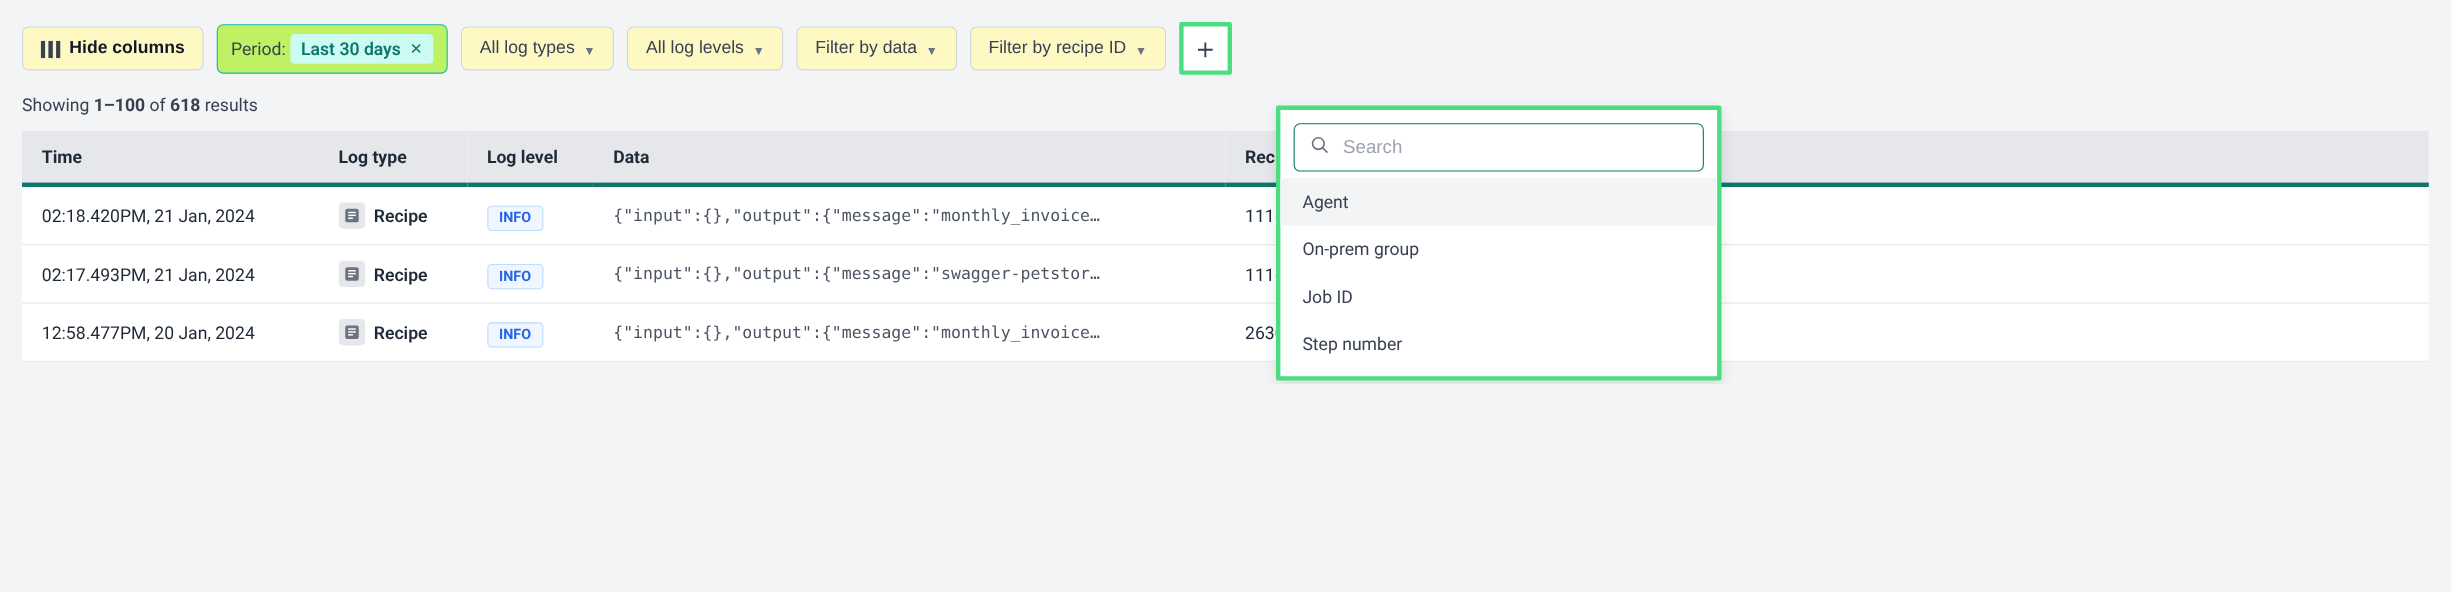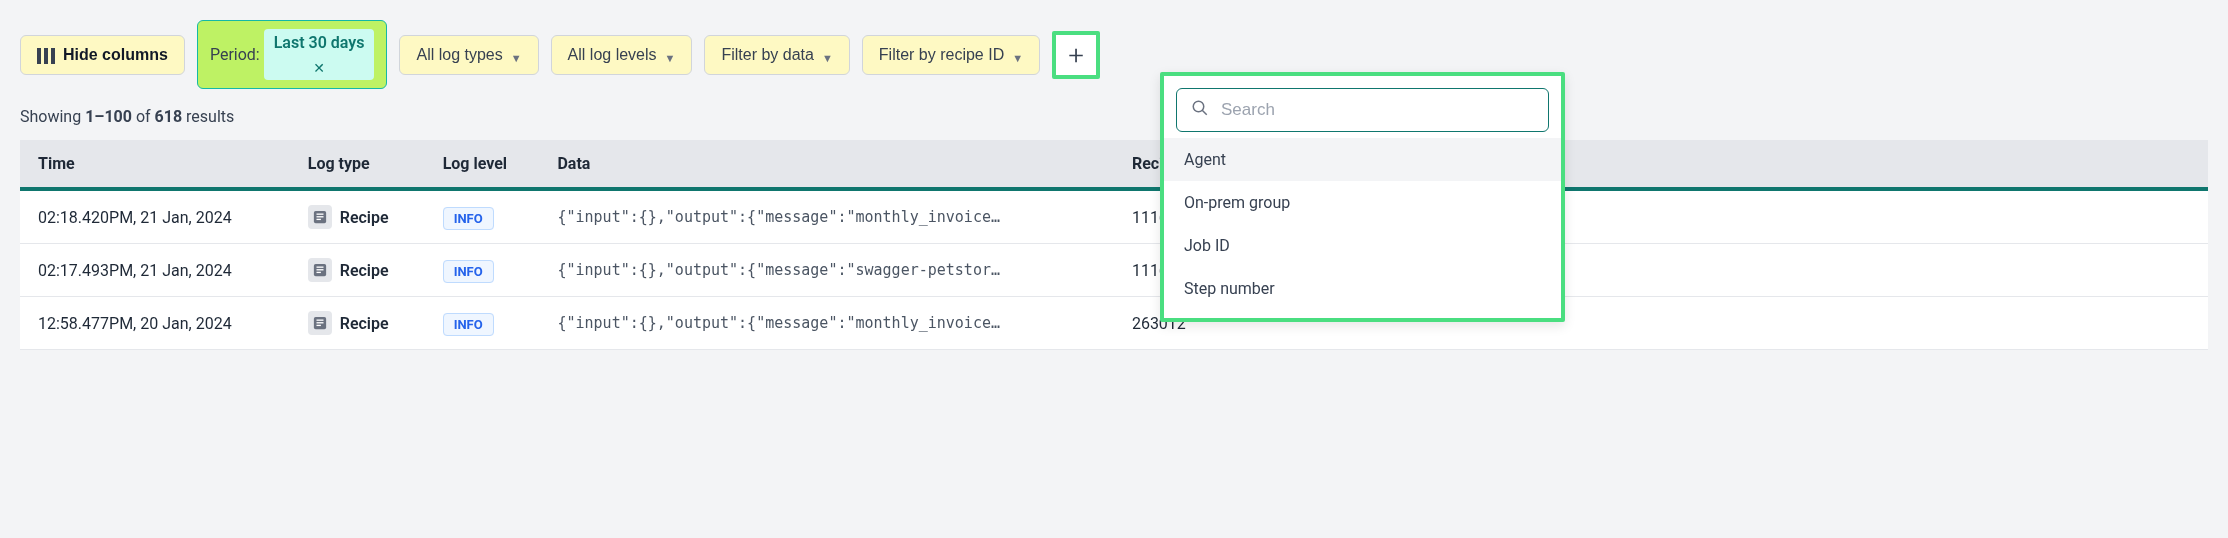--- a/index.html
+++ b/index.html
@@ -55,21 +55,20 @@
   .chip-period .label { color: #374151; }
   .chip-inner {
     background: #ccfbf1;
     color: #0f766e;
     padding: 4px 10px;
     border-radius: 4px;
     display: inline-flex;
     align-items: center;
     gap: 8px;
     font-weight: 600;
-    flex-direction: column;
   }
   .chip-inner .x {
     font-weight: 400;
     color: #0f766e;
     cursor: pointer;
     font-size: 14px;
   }
   .chevron {
     font-size: 11px;
     color: #6b7280;
@@ -148,21 +147,21 @@
   .data-cell {
     font-family: ui-monospace, "SF Mono", Menlo, Consolas, monospace;
     font-size: 15px;
     color: #4b5563;
     overflow: hidden;
     text-overflow: ellipsis;
     max-width: 540px;
   }
   .dropdown {
     position: absolute;
-    top: 52px;
+    top: 76px;
     left: 1140px;
     width: 405px;
     background: #fff;
     border: 4px solid #4ade80;
     border-radius: 2px;
     padding: 12px 0 8px 0;
     z-index: 10;
     box-shadow: 0 4px 12px rgba(0,0,0,0.1);
   }
   .search-wrap {

